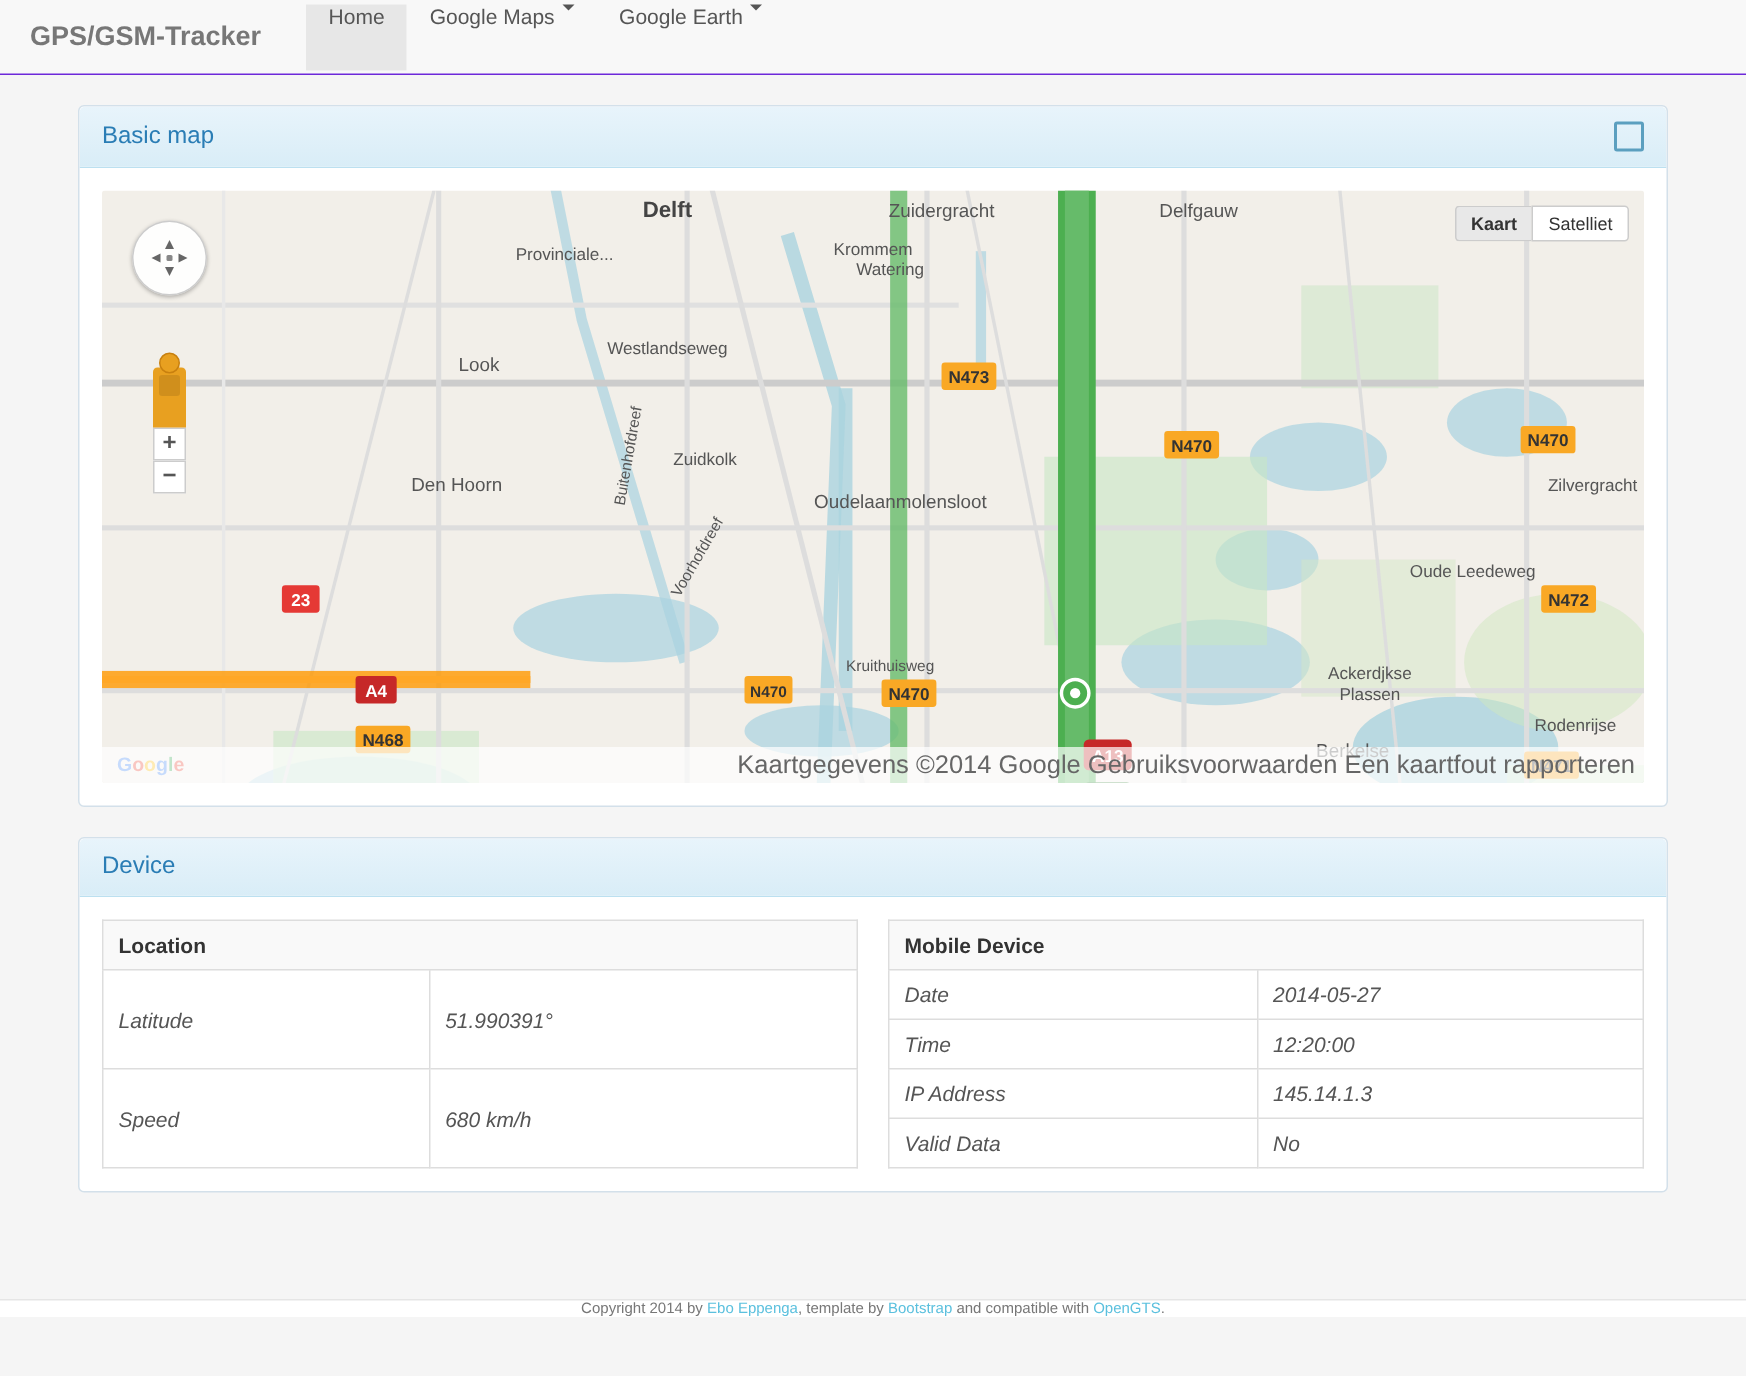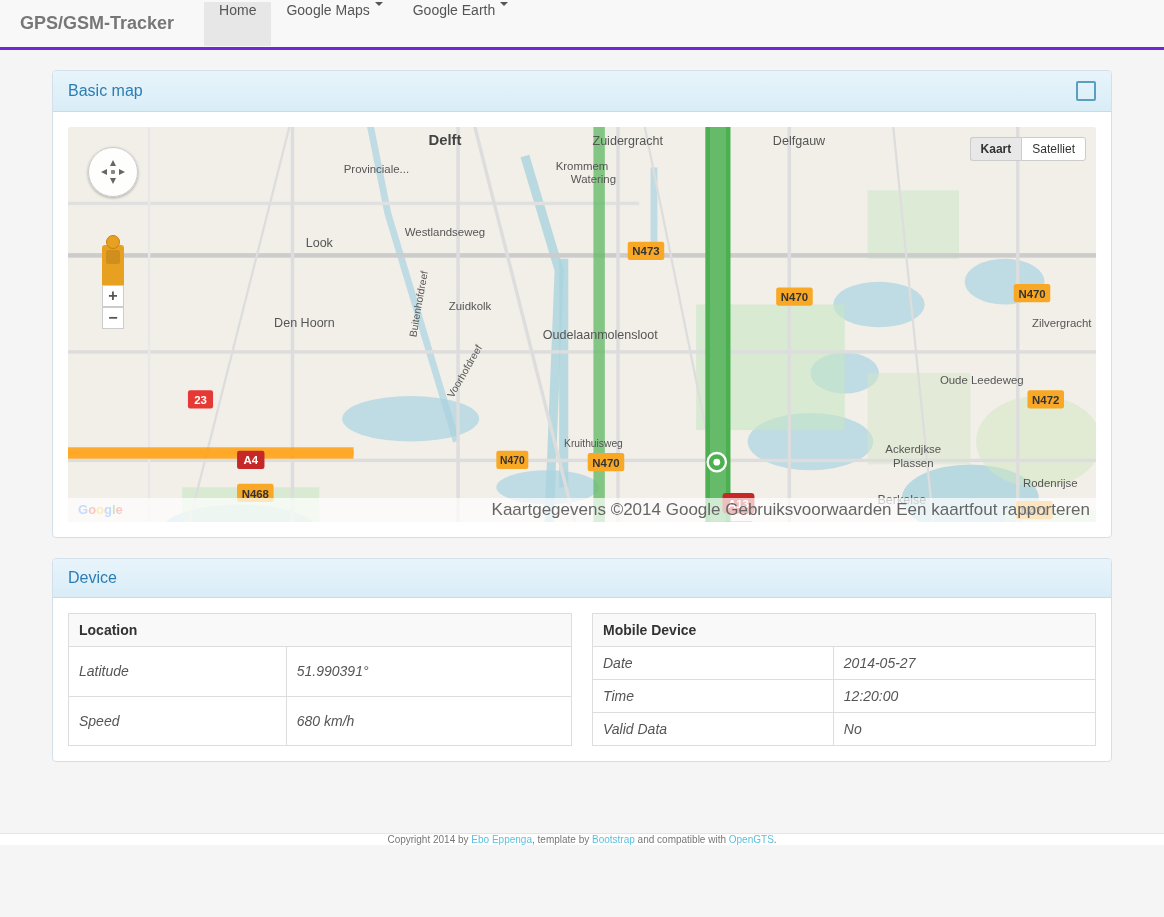--- a/index.html
+++ b/index.html
@@ -6,21 +6,21 @@
     body {
       font-family: "Helvetica Neue", Helvetica, Arial, sans-serif;
       font-size: 14px;
       background-color: #f5f5f5;
       color: #333;
     }
 
     
     .navbar {
       background-color: #f8f8f8;
-      border-bottom: 3px solid #6d28d9;
+      border-bottom: 1px solid #6d28d9;
       height: 50px;
       display: flex;
       align-items: center;
       padding: 0 20px;
     }
     .navbar-brand {
       font-size: 18px;
       font-weight: bold;
       color: #777;
       margin-right: 30px;
@@ -464,20 +464,24 @@
           <tbody id="mobile-tbody">
           <tr>
                 <td>Date</td>
                 <td>2014-05-27</td>
               </tr>
               <tr>
                 <td>Time</td>
                 <td>12:20:00</td>
               </tr>
               <tr>
+                <td>IP Address</td>
+                <td>145.14.1.3</td>
+              </tr>
+              <tr>
                 <td>Valid Data</td>
                 <td>No</td>
               </tr>
             </tbody>
         </table>
 
       </div>
     </div>
   </div>
 

